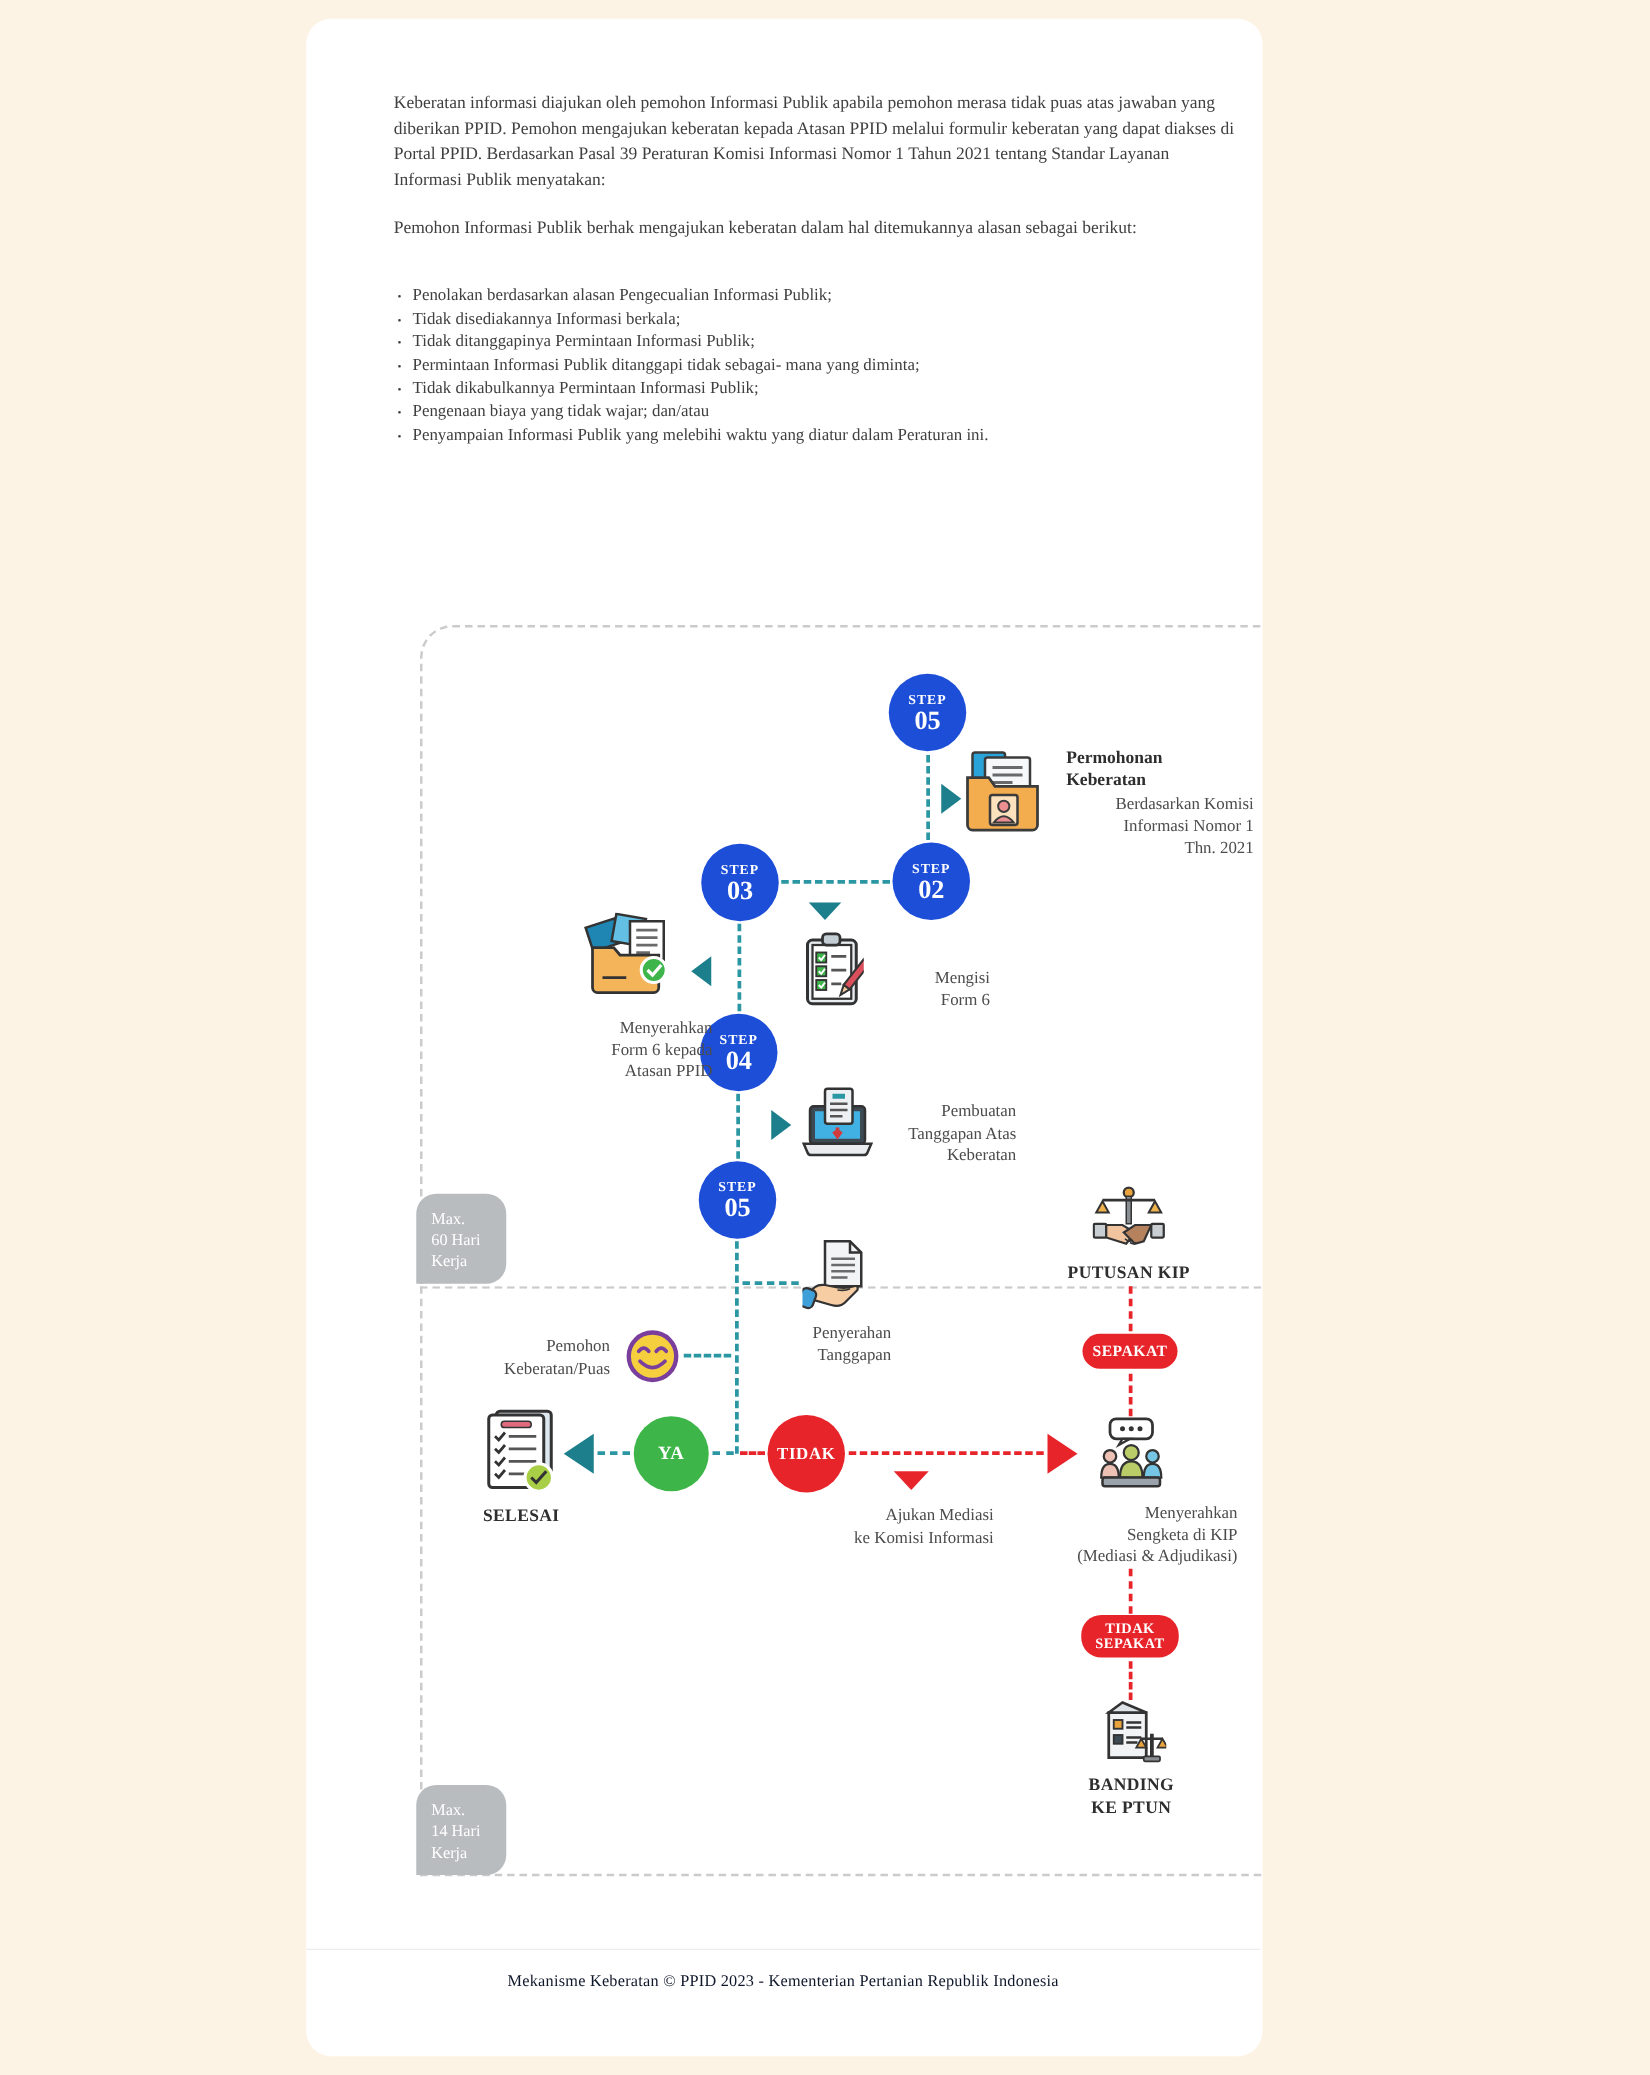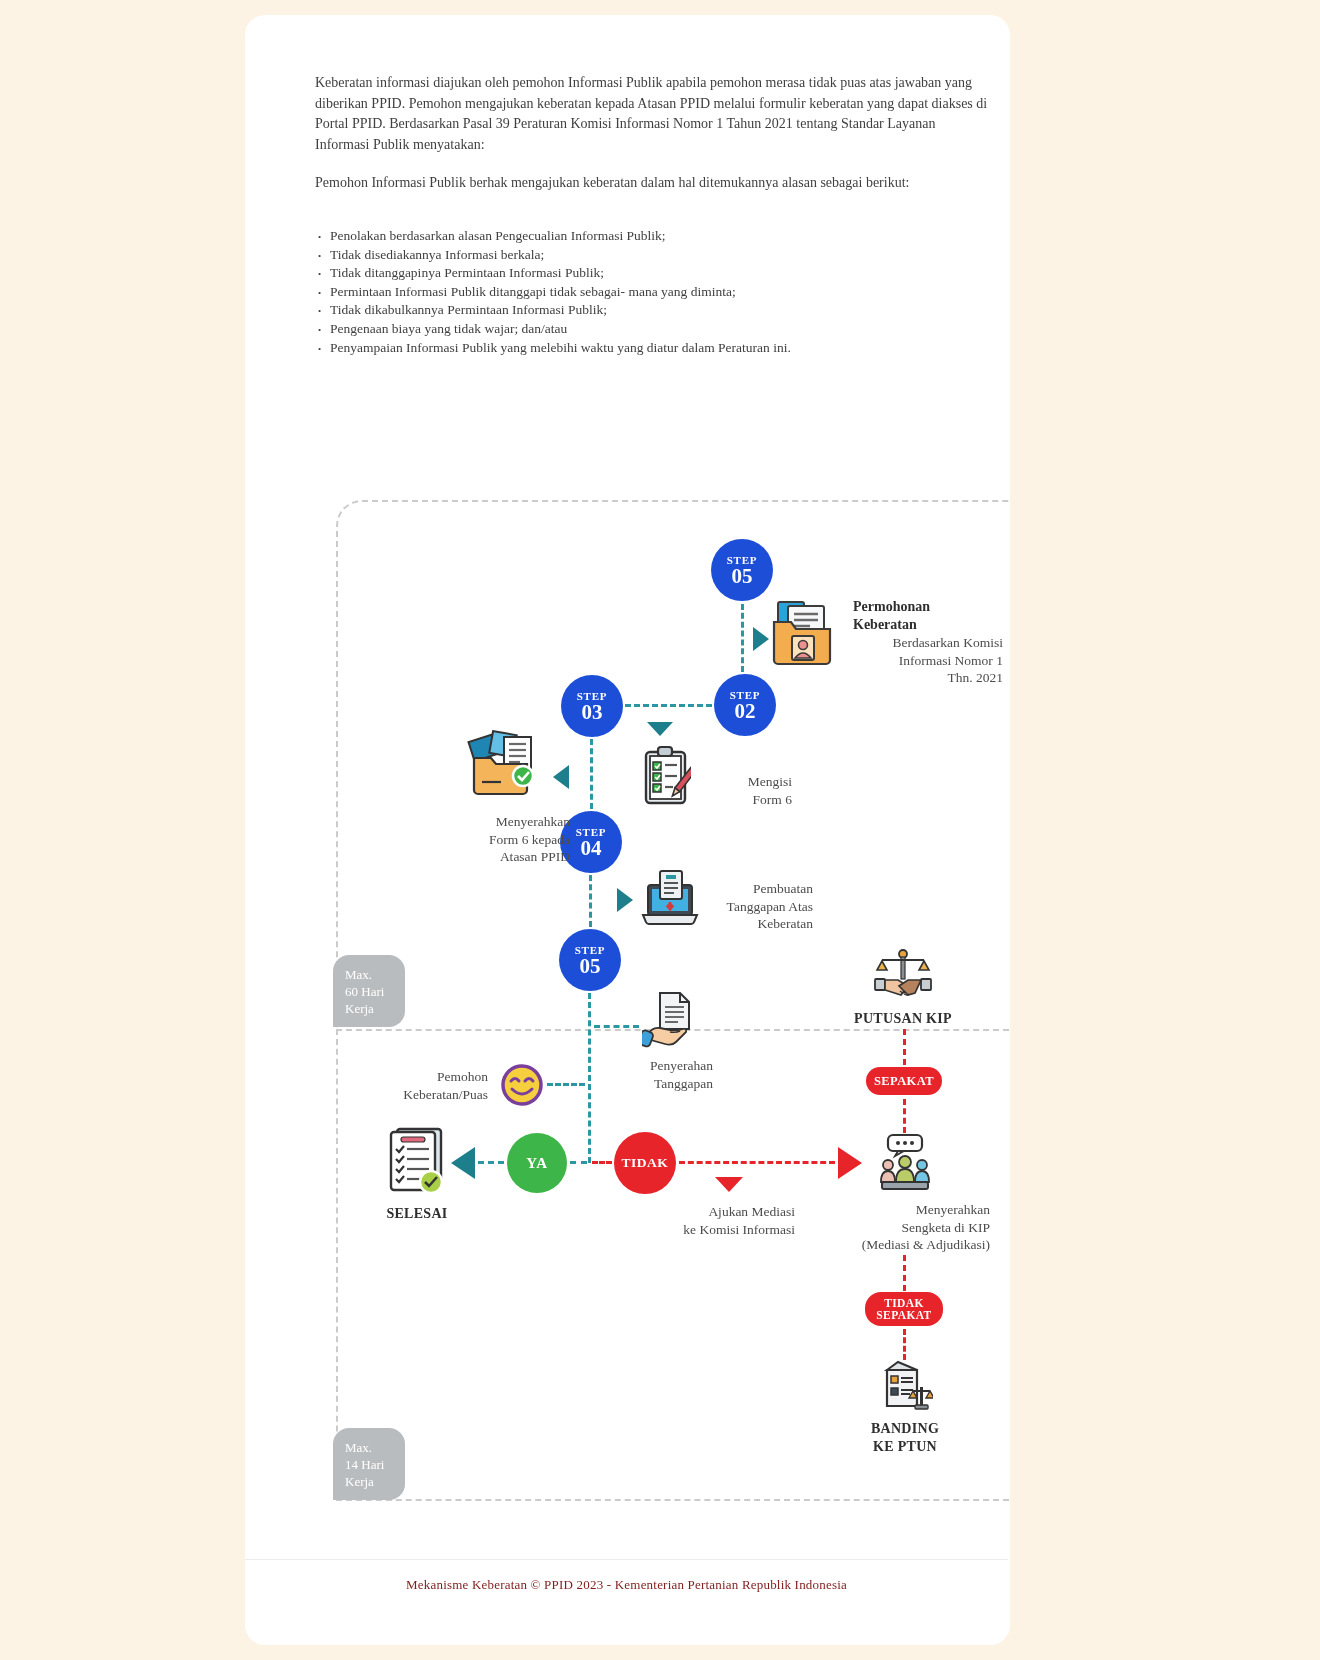--- a/index.html
+++ b/index.html
@@ -78,21 +78,21 @@
   
   .badge{
     width:72px;height:72px;background:#b9bcbe;color:#fff;
     border-radius:16px 16px 16px 0;
     font-size:13px;line-height:17px;font-weight:500;
     padding:11px 0 0 12px;box-sizing:border-box;
   }
   .badge .ln{display:block;}
 
   .footer-divider{left:0;top:1544px;width:763px;height:1px;background:#ececec;}
-  .footer-text{left:0;top:1562px;width:763px;text-align:center;font-size:13px;color:#7f1d1d;letter-spacing:0.2px;}
+  .footer-text{left:0;top:1562px;width:763px;text-align:center;font-size:13px;color:#0f172a;letter-spacing:0.2px;}
 </style>
 </head>
 <body>
 
 <div class="page">
   <div class="card">
 
     <div class="abs body-text" style="left:70px;top:58px;width:675px;">Keberatan informasi diajukan oleh pemohon Informasi Publik apabila pemohon merasa tidak puas atas jawaban yang diberikan PPID. Pemohon mengajukan keberatan kepada Atasan PPID melalui formulir keberatan yang dapat diakses di Portal PPID. Berdasarkan Pasal 39 Peraturan Komisi Informasi Nomor 1 Tahun 2021 tentang Standar Layanan Informasi Publik menyatakan:</div>
     <div class="abs body-text" style="left:70px;top:158px;width:675px;">Pemohon Informasi Publik berhak mengajukan keberatan dalam hal ditemukannya alasan sebagai berikut:</div>
 

